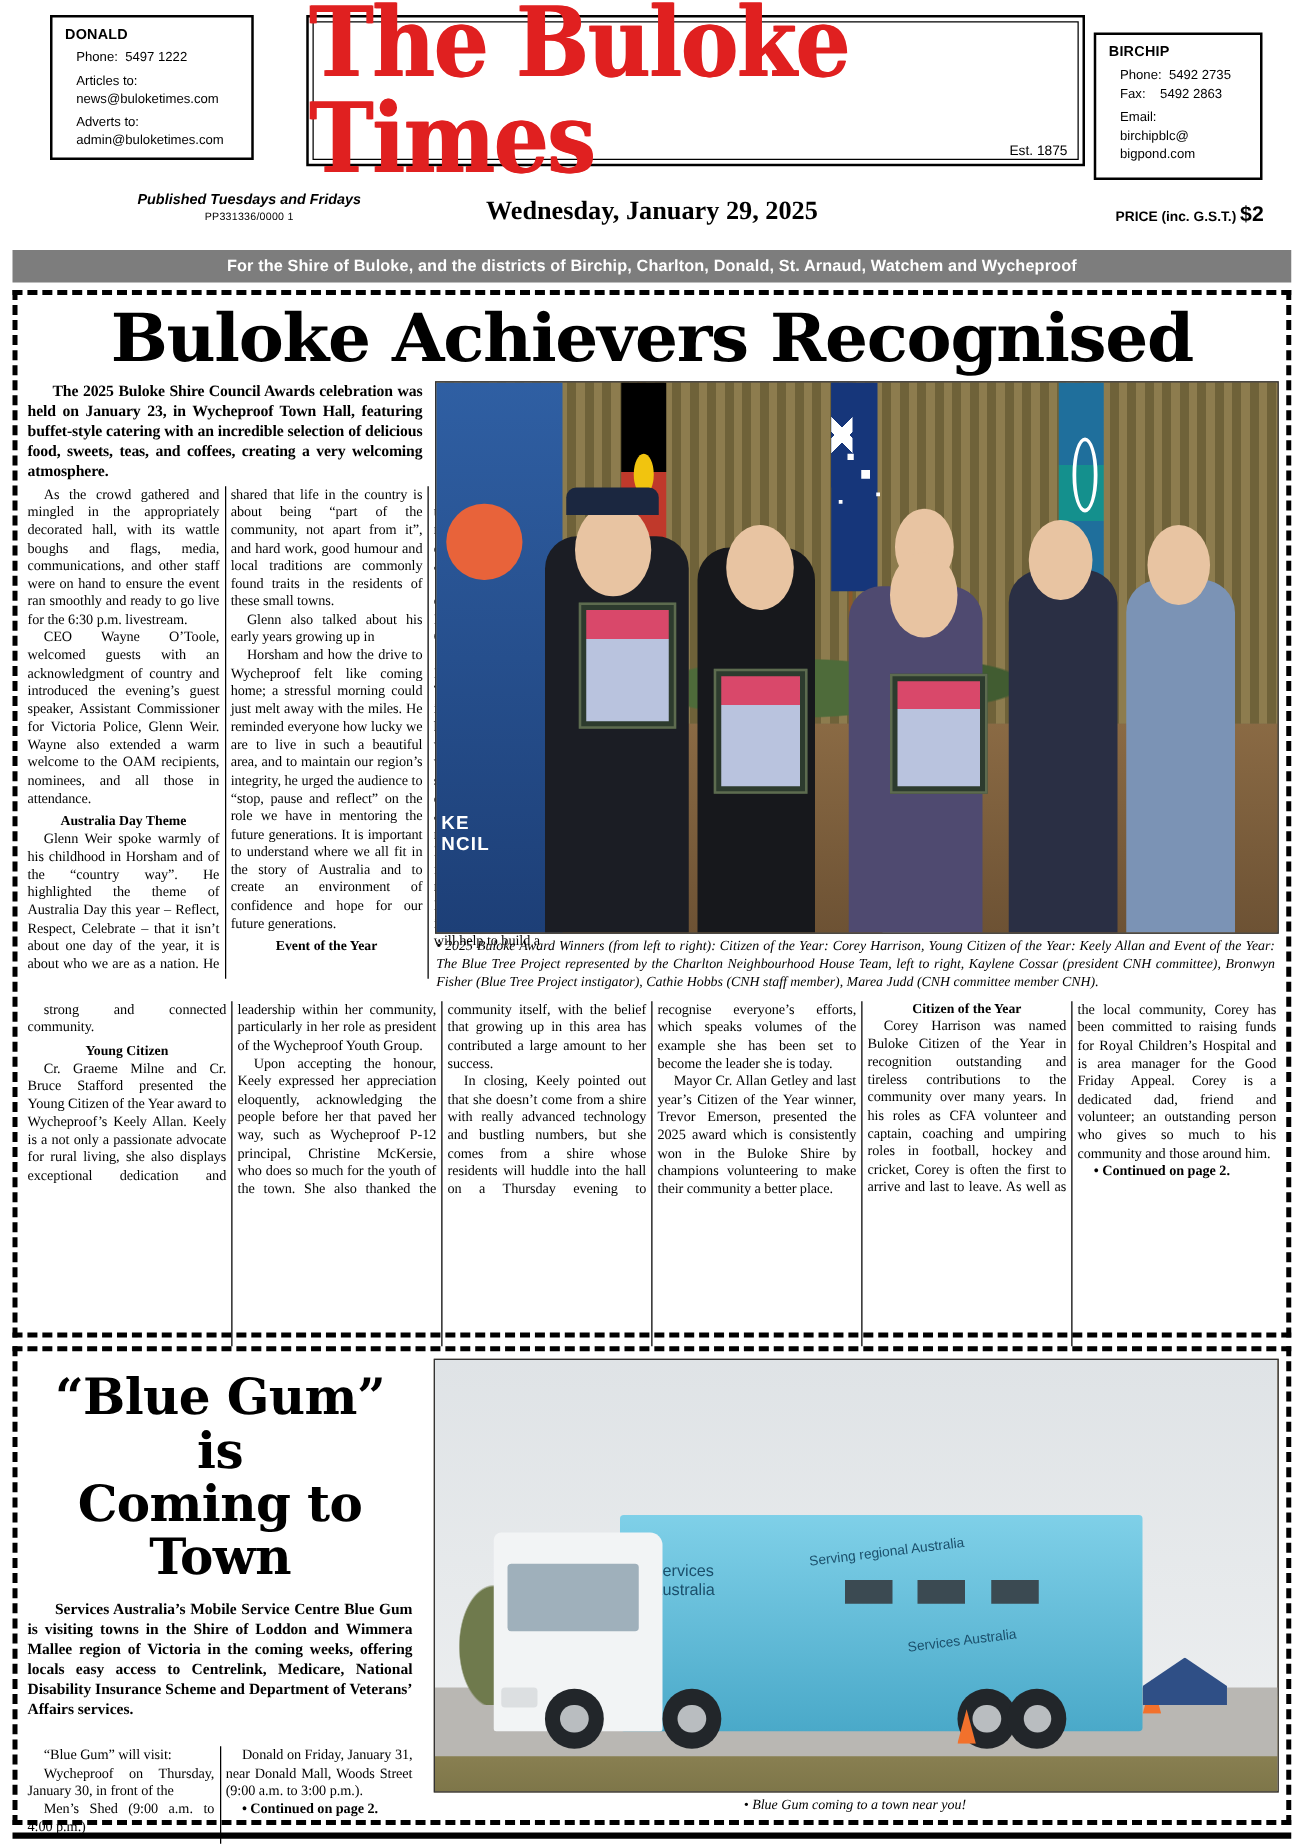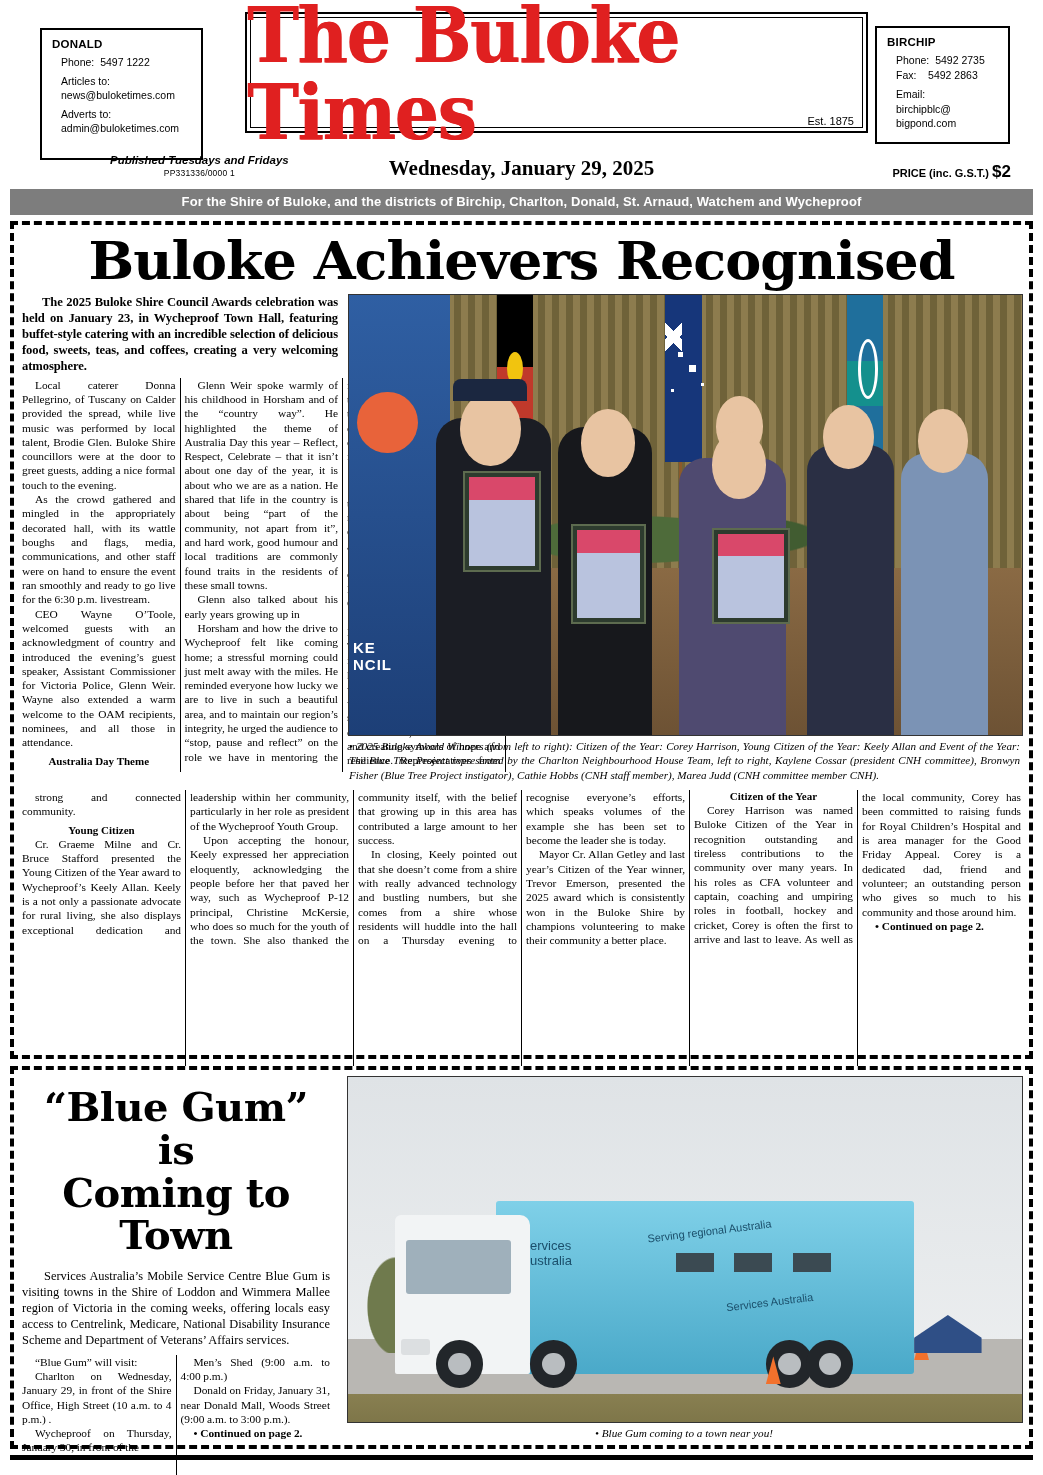--- a/index.html
+++ b/index.html
@@ -12,21 +12,21 @@
   }
   .page{position:relative;width:1043px;height:1475px;box-sizing:border-box;padding:8px 10px 6px 10px;}
 
   
   .nameplate{display:flex;align-items:flex-start;justify-content:space-between;height:140px;margin-top:4px;}
   .contact-box{
     border:2px solid #000;box-sizing:border-box;
     font-family:"Liberation Sans", sans-serif;
     padding:8px 10px 6px 10px;
   }
-  .contact-box.left{width:163px;height:132px;margin-left:30px;margin-top:16px;}
+  .contact-box.left{width:163px;height:116px;margin-left:30px;}
   .contact-box.right{width:135px;height:118px;margin-right:23px;margin-top:14px;}
   .contact-town{font-weight:bold;font-size:11.5px;letter-spacing:.2px;margin-bottom:5px;}
   .contact-row{font-size:10.5px;margin-left:9px;line-height:1.45;white-space:nowrap;}
   .contact-row .lab{display:inline-block;}
   .contact-grp{margin-top:4px;}
   .contact-sub{font-size:10.5px;margin-left:9px;line-height:1.35;}
   .contact-sub.ind{}
 
   .masthead-wrap{
     border:2px solid #000;box-sizing:border-box;
@@ -64,21 +64,21 @@
   .price{
     position:absolute;right:22px;top:8px;
     font-family:"Liberation Sans", sans-serif;font-size:11px;font-weight:bold;
   }
   .price .amt{font-size:17px;}
 
   
   .banner{
     background:#7d7d7d;color:#fff;text-align:center;
     font-family:"Liberation Sans", sans-serif;font-weight:bold;font-size:13px;
-    padding:5px 0 6px 0;margin-top:3px;letter-spacing:.1px;
+    padding:5px 0 6px 0;margin-top:14px;letter-spacing:.1px;
   }
 
   
   .dashbox{
     border:4px dashed #000;
     box-sizing:border-box;
     padding:6px 8px 6px 8px;
     margin-top:6px;
     background:#fff;
   }
@@ -133,22 +133,22 @@
 
   
   .second-inner{display:flex;height:100%;}
   .bg-left{width:316px;flex:0 0 316px;padding-right:8px;box-sizing:border-box;}
   .headline-bg{
     font-family:"DejaVu Serif", serif;font-weight:bold;
     font-size:40px;line-height:1.07;text-align:center;margin:10px 0 12px 0;
     letter-spacing:-.5px;
   }
   .bg-intro{
-    font-weight:normal;font-size:12.4px;line-height:1.28;
-    text-align:justify;text-indent:22px;margin-bottom:6px;
+    font-weight:bold;font-size:12.4px;line-height:1.28;
+    text-align:justify;text-indent:22px;margin-bottom:22px;
   }
   .bg-twocol{column-count:2;column-gap:9px;column-rule:1px solid #000;height:150px;}
   .bg-right{flex:1;padding-left:9px;display:flex;flex-direction:column;}
 
   
   .scene{position:absolute;inset:0;}
   
   .curtain{position:absolute;left:0;top:0;right:0;height:62%;
     background:repeating-linear-gradient(90deg,#8d7c4e 0 7px,#6f6239 7px 14px);}
   .stagefloor{position:absolute;left:0;right:0;bottom:0;height:38%;
@@ -277,21 +277,20 @@
   <div class="dashbox lead-box">
 
     <div class="headline-main">Buloke Achievers Recognised</div>
 
     <div class="top-zone">
 
       <div class="lead-cols">
         <div class="lead-intro">The 2025 Buloke Shire Council Awards celebration was held on January 23, in Wycheproof Town Hall, featuring buffet-style catering with an incredible selection of delicious food, sweets, teas, and coffees, creating a very welcoming atmosphere.</div>
 
         <div class="twocol">
-          <p class="body">Local caterer Donna Pellegrino, of Tuscany on Calder provided the spread, while live music was performed by local talent, Brodie Glen. Buloke Shire councillors were at the door to greet guests, adding a nice formal touch to the evening.</p>
           <p class="body">As the crowd gathered and mingled in the appropriately decorated hall, with its wattle boughs and flags, media, communications, and other staff were on hand to ensure the event ran smoothly and ready to go live for the 6:30 p.m. livestream.</p>
           <p class="body">CEO Wayne O’Toole, welcomed guests with an acknowledgment of country and introduced the evening’s guest speaker, Assistant Commissioner for Victoria Police, Glenn Weir. Wayne also extended a warm welcome to the OAM recipients, nominees, and all those in attendance.</p>
           <h3 class="subhead">Australia Day Theme</h3>
           <p class="body">Glenn Weir spoke warmly of his childhood in Horsham and of the “country way”. He highlighted the theme of Australia Day this year – Reflect, Respect, Celebrate – that it isn’t about one day of the year, it is about who we are as a nation. He shared that life in the country is about being “part of the community, not apart from it”, and hard work, good humour and local traditions are commonly found traits in the residents of these small towns.</p>
           <p class="body">Glenn also talked about his early years growing up in</p>
           <p class="body">Horsham and how the drive to Wycheproof felt like coming home; a stressful morning could just melt away with the miles. He reminded everyone how lucky we are to live in such a beautiful area, and to maintain our region’s integrity, he urged the audience to “stop, pause and reflect” on the role we have in mentoring the future generations. It is important to understand where we all fit in the story of Australia and to create an environment of confidence and hope for our future generations.</p>
           <h3 class="subhead">Event of the Year</h3>
           <p class="body">Buloke Shire Awards were then presented to worthy recipients for their outstanding contributions to the community across the whole shire.</p>
           <p class="body">Presenting Community Event of the Year award were Cr. Bernadette Hogan and Cr. Charmaine Delaney.</p>
           <p class="body">The winner was Charlton Neighbourhood House’s “Blue Tree Project” and its popular initiatives to highlight mental health issues. Visual reminders were placed about the towns within the shire to help break the stigma of mental health, help start conversations, foster connection and creating symbols of hope and resilience. Representatives from Blue Tree Project accepted with a few words and statistics about mental health, and thanked the Buloke Shire for recognising the initiative, saying it is hoped it will help to build a</p>
@@ -367,21 +366,20 @@
     <div class="second-inner">
 
       <div class="bg-left">
         <div class="headline-bg">
           <span>“Blue Gum” is</span><br>
           <span>Coming to Town</span>
         </div>
         <div class="bg-intro">Services Australia’s Mobile Service Centre Blue Gum is visiting towns in the Shire of Loddon and Wimmera Mallee region of Victoria in the coming weeks, offering locals easy access to Centrelink, Medicare, National Disability Insurance Scheme and Department of Veterans’ Affairs services.</div>
         <div class="bg-twocol">
           <p class="body">“Blue Gum” will visit:</p>
-          <p class="body">Charlton on Wednesday, January 29, in front of the Shire Office, High Street (10 a.m. to 4 p.m.) .</p>
           <p class="body">Wycheproof on Thursday, January 30, in front of the</p>
           <p class="body">Men’s Shed (9:00 a.m. to 4:00 p.m.)</p>
           <p class="body">Donald on Friday, January 31, near Donald Mall, Woods Street (9:00 a.m. to 3:00 p.m.).</p>
           <p class="body contd">• Continued on page 2.</p>
         </div>
       </div>
 
       <div class="bg-right">
         <div class="photo">
           <div class="scene">

